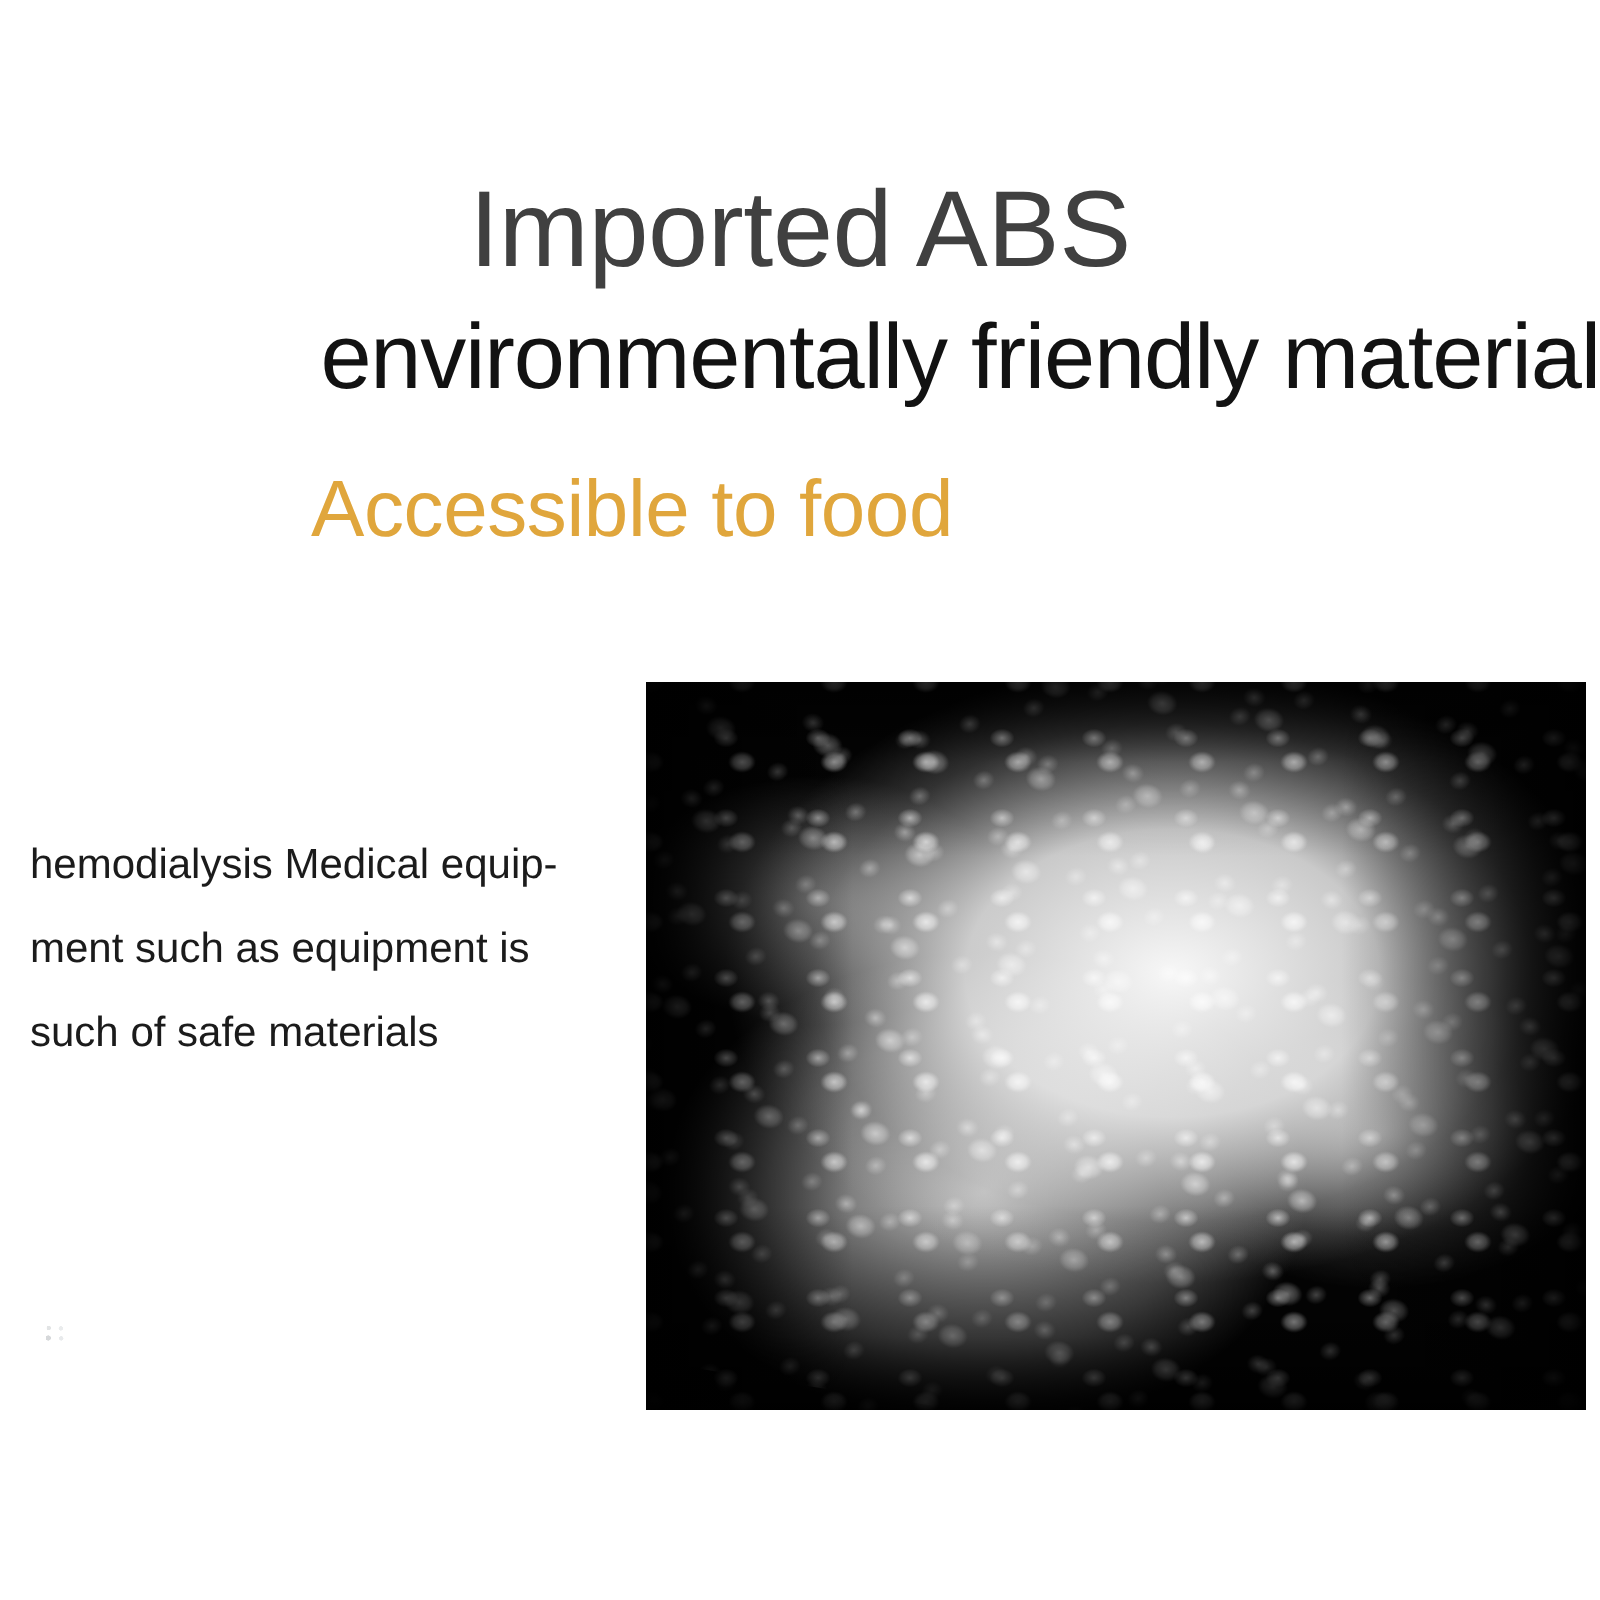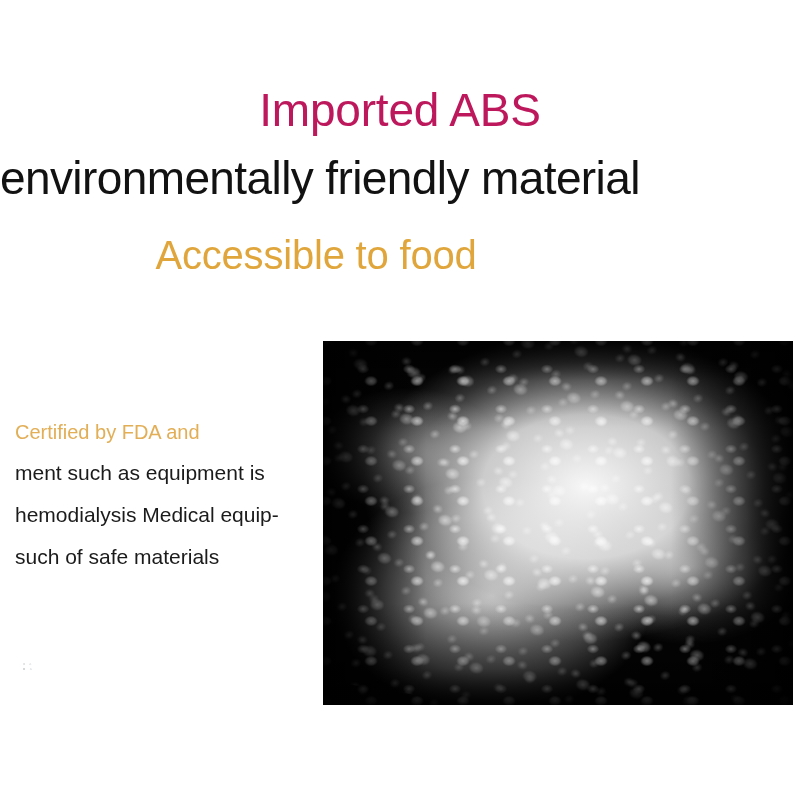--- a/index.html
+++ b/index.html
@@ -22,33 +22,33 @@
     background: #ffffff;
   }
 
   
   .headline-1 {
     position: absolute;
     left: 0;
     top: 86px;
     width: 800px;
     text-align: center;
-    font-size: 46px;
+    font-size: 54px;
     line-height: 1.08;
     font-weight: 400;
-    color: #be185d;
+    color: #404040;
     letter-spacing: -0.2px;
     white-space: nowrap;
   }
   .headline-2 {
     position: absolute;
     left: 0;
     top: 154px;
     width: 800px;
-    text-align: left;
+    text-align: right;
     font-size: 46px;
     line-height: 1.08;
     font-weight: 400;
     color: #121212;
     letter-spacing: -0.6px;
     white-space: nowrap;
   }
   .subhead {
     position: absolute;
     left: 0;
@@ -166,23 +166,22 @@
 
 <div id="poster">
 
   <div class="headline-1">Imported ABS</div>
 
   <div class="headline-2">environmentally friendly material</div>
 
   <div class="subhead">Accessible to food</div>
 
   <div class="copy-block">
-    <div class="cert-line">Certified by FDA and</div>
+    <div class="body-line">hemodialysis Medical equip-</div>
     <div class="body-line">ment such as equipment is</div>
-    <div class="body-line">hemodialysis Medical equip-</div>
     <div class="body-line">such of safe materials</div>
     <div class="artifact-mark"></div>
   </div>
 
   <div class="photo" aria-label="Pile of clear ABS plastic granules photographed on a black background">
     <div class="photo-inner"></div>
     <div class="pellets-a"></div>
     <div class="pellets-b"></div>
     <div class="pellets-c"></div>
     <div class="photo-vignette"></div>

